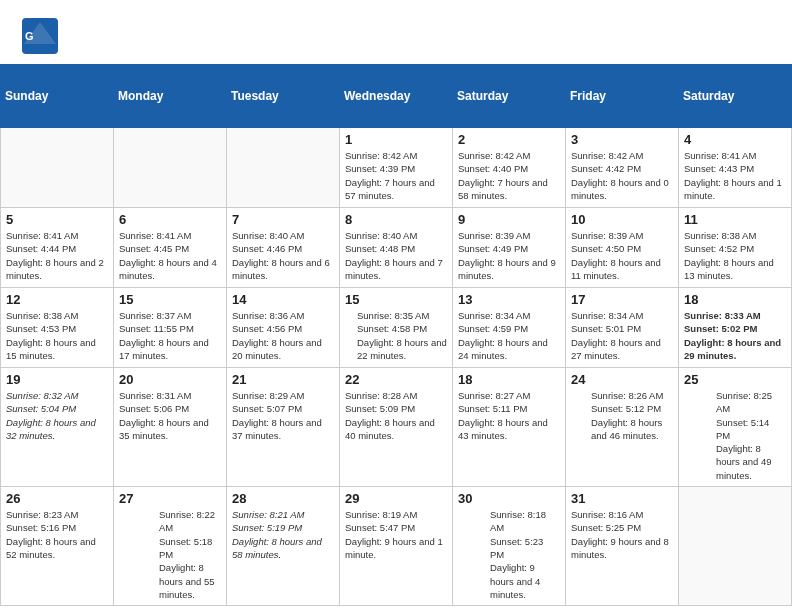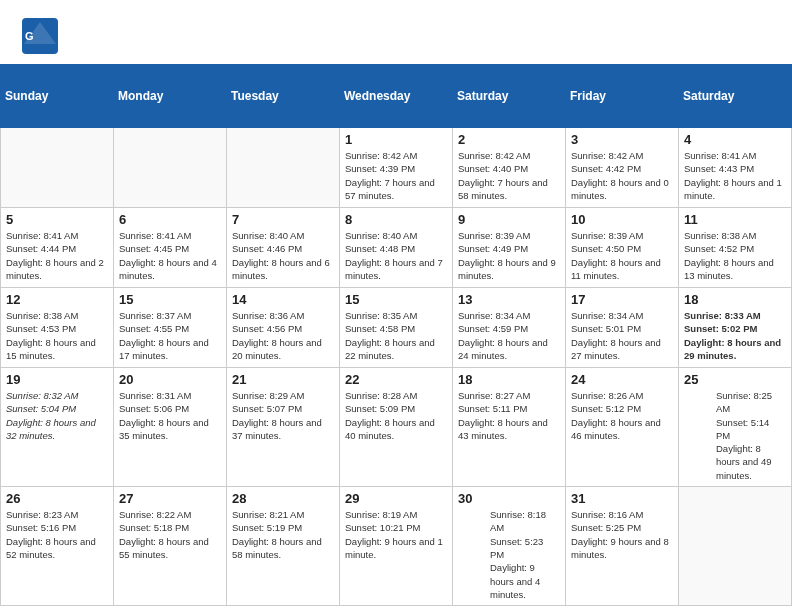--- a/index.html
+++ b/index.html
@@ -151,32 +151,32 @@
       <tr>
         <td>
           <span class="day-num">12</span>
           <div class="cell-content" style="white-space: pre-wrap;">Sunrise: 8:38 AM
 Sunset: 4:53 PM
 Daylight: 8 hours and 15 minutes.</div>
         </td>
         <td>
           <span class="day-num">15</span>
           <div class="cell-content" style="white-space: pre-wrap;">Sunrise: 8:37 AM
-Sunset: 4:55 PM
+Sunset: 11:55 PM
 Daylight: 8 hours and 17 minutes.</div>
         </td>
         <td>
           <span class="day-num">14</span>
           <div class="cell-content" style="white-space: pre-wrap;">Sunrise: 8:36 AM
 Sunset: 4:56 PM
 Daylight: 8 hours and 20 minutes.</div>
         </td>
         <td>
           <span class="day-num">15</span>
-          <div class="cell-content" style="white-space: pre-wrap;">Sunrise: 8:35 AM
+          <div class="cell-content" style="white-space: pre-wrap; margin-left: 12px;">Sunrise: 8:35 AM
 Sunset: 4:58 PM
 Daylight: 8 hours and 22 minutes.</div>
         </td>
         <td>
           <span class="day-num">13</span>
           <div class="cell-content" style="white-space: pre-wrap;">Sunrise: 8:34 AM
 Sunset: 4:59 PM
 Daylight: 8 hours and 24 minutes.</div>
         </td>
         <td>
@@ -218,54 +218,54 @@
 Daylight: 8 hours and 40 minutes.</div>
         </td>
         <td>
           <span class="day-num">18</span>
           <div class="cell-content" style="white-space: pre-wrap;">Sunrise: 8:27 AM
 Sunset: 5:11 PM
 Daylight: 8 hours and 43 minutes.</div>
         </td>
         <td>
           <span class="day-num">24</span>
-          <div class="cell-content" style="white-space: pre-wrap;">Sunrise: 8:26 AM
+          <div class="cell-content" style="white-space: pre-wrap; margin-left: 20px;">Sunrise: 8:26 AM
 Sunset: 5:12 PM
 Daylight: 8 hours and 46 minutes.</div>
         </td>
         <td>
           <span class="day-num">25</span>
           <div class="cell-content" style="white-space: pre-wrap; margin-left: 32px;">Sunrise: 8:25 AM
 Sunset: 5:14 PM
 Daylight: 8 hours and 49 minutes.</div>
         </td>
       </tr>
       <tr>
         <td>
           <span class="day-num">26</span>
           <div class="cell-content" style="white-space: pre-wrap;">Sunrise: 8:23 AM
 Sunset: 5:16 PM
 Daylight: 8 hours and 52 minutes.</div>
         </td>
         <td>
           <span class="day-num">27</span>
-          <div class="cell-content" style="white-space: pre-wrap;">Sunrise: 8:22 AM
+          <div class="cell-content" style="white-space: pre-wrap; margin-left: 40px;">Sunrise: 8:22 AM
 Sunset: 5:18 PM
 Daylight: 8 hours and 55 minutes.</div>
         </td>
         <td>
           <span class="day-num">28</span>
-          <div class="cell-content" style="white-space: pre-wrap;">Sunrise: 8:21 AM
+          <div class="cell-content" style="white-space: pre-wrap; font-style: italic;">Sunrise: 8:21 AM
 Sunset: 5:19 PM
 Daylight: 8 hours and 58 minutes.</div>
         </td>
         <td>
           <span class="day-num">29</span>
           <div class="cell-content" style="white-space: pre-wrap;">Sunrise: 8:19 AM
-Sunset: 10:21 PM
+Sunset: 5:47 PM
 Daylight: 9 hours and 1 minute.</div>
         </td>
         <td>
           <span class="day-num">30</span>
           <div class="cell-content" style="white-space: pre-wrap; margin-left: 32px;">Sunrise: 8:18 AM
 Sunset: 5:23 PM
 Daylight: 9 hours and 4 minutes.</div>
         </td>
         <td>
           <span class="day-num">31</span>

